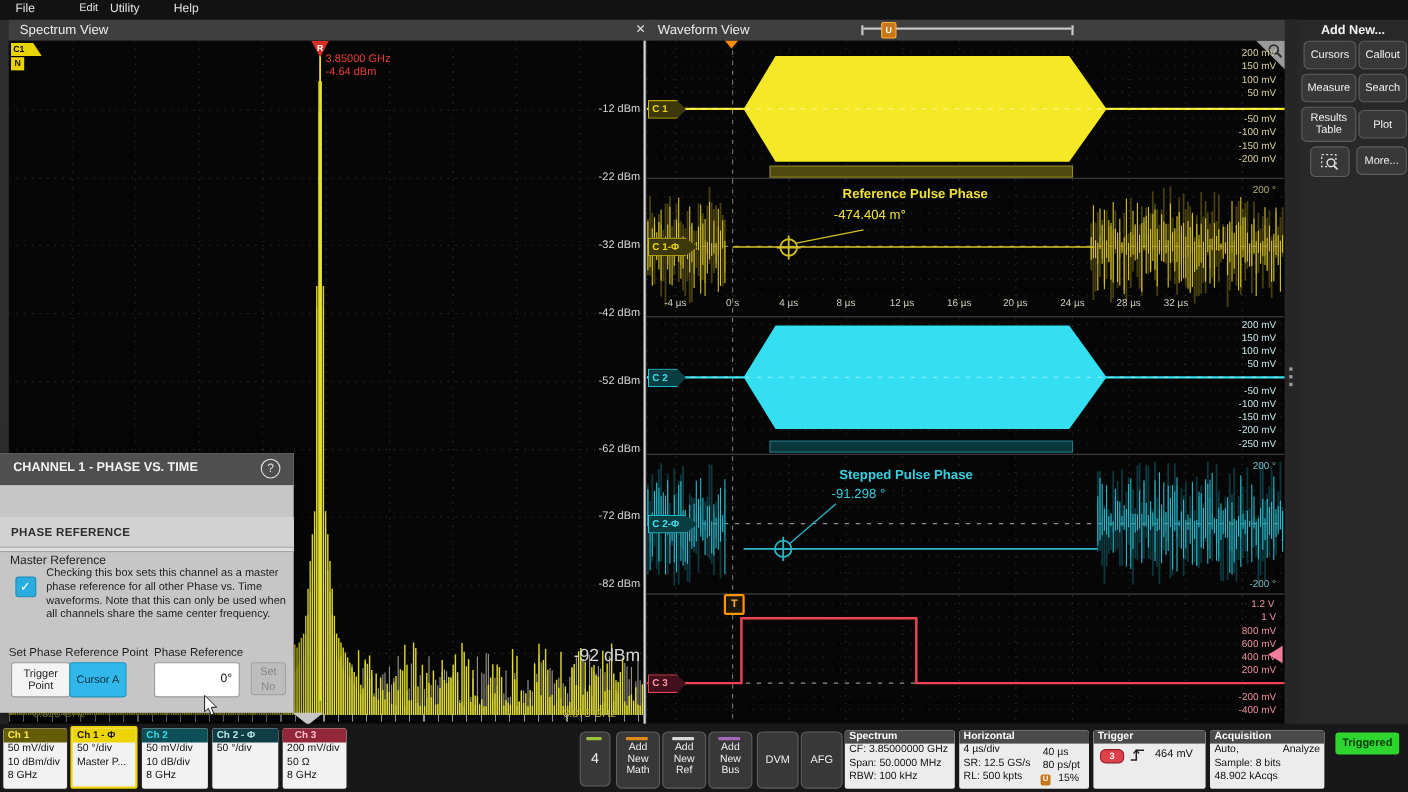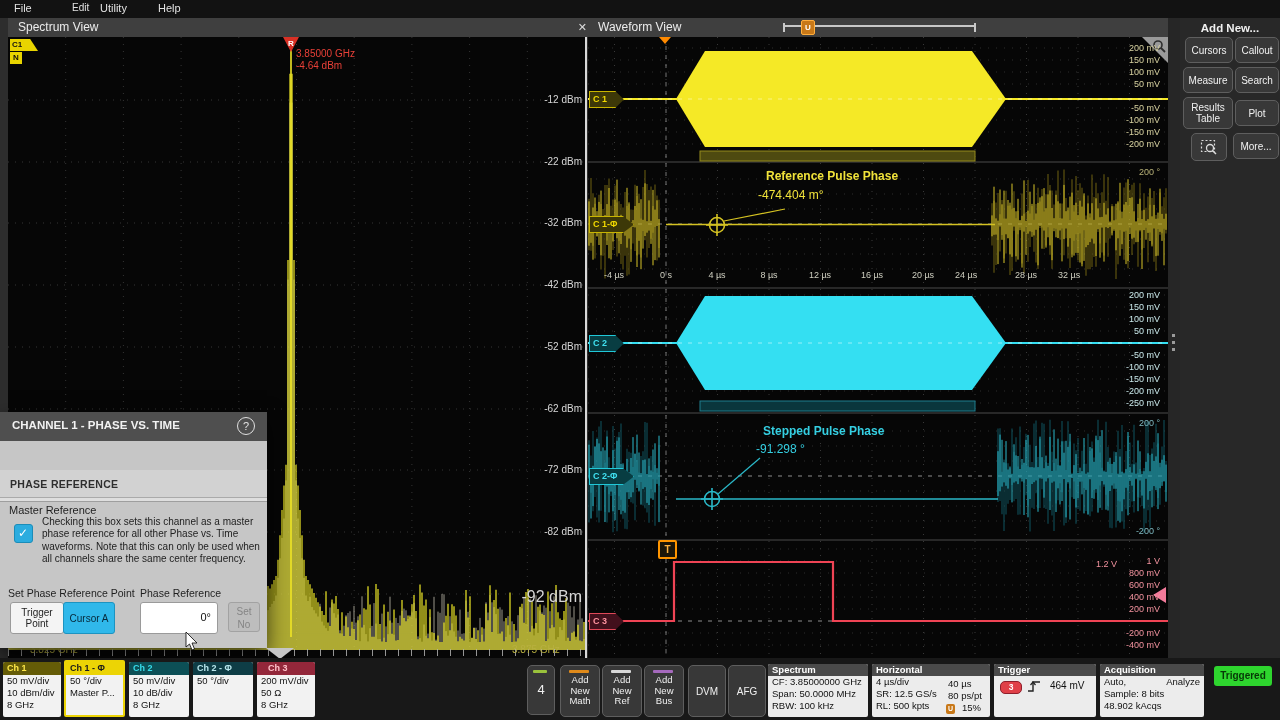--- a/index.html
+++ b/index.html
@@ -243,36 +243,36 @@
         <div class="lbl" style="left: 500px; width: 72px; text-align: right; top: 102px; color: rgb(216, 210, 160);">-200 mV</div>
         <div class="lbl" style="left: 500px; width: 72px; text-align: right; top: 253px; color: rgb(201, 232, 234);">200 mV</div>
         <div class="lbl" style="left: 500px; width: 72px; text-align: right; top: 265px; color: rgb(201, 232, 234);">150 mV</div>
         <div class="lbl" style="left: 500px; width: 72px; text-align: right; top: 277px; color: rgb(201, 232, 234);">100 mV</div>
         <div class="lbl" style="left: 500px; width: 72px; text-align: right; top: 289px; color: rgb(201, 232, 234);">50 mV</div>
         <div class="lbl" style="left: 500px; width: 72px; text-align: right; top: 313px; color: rgb(201, 232, 234);">-50 mV</div>
         <div class="lbl" style="left: 500px; width: 72px; text-align: right; top: 325px; color: rgb(201, 232, 234);">-100 mV</div>
         <div class="lbl" style="left: 500px; width: 72px; text-align: right; top: 337px; color: rgb(201, 232, 234);">-150 mV</div>
         <div class="lbl" style="left: 500px; width: 72px; text-align: right; top: 349px; color: rgb(201, 232, 234);">-200 mV</div>
         <div class="lbl" style="left: 500px; width: 72px; text-align: right; top: 361px; color: rgb(201, 232, 234);">-250 mV</div>
-        <div class="lbl" style="left: 508px; width: 72px; text-align: left; top: 507px; color: rgb(242, 146, 158); margin-top: 15px;">1.2 V</div>
+        <div class="lbl" style="left: 524px; width: 72px; text-align: center; top: 507px; color: rgb(242, 146, 158);">1.2 V</div>
         <div class="lbl" style="left: 500px; width: 72px; text-align: right; top: 519px; color: rgb(242, 146, 158);">1 V</div>
         <div class="lbl" style="left: 500px; width: 72px; text-align: right; top: 531px; color: rgb(242, 146, 158);">800 mV</div>
         <div class="lbl" style="left: 500px; width: 72px; text-align: right; top: 543px; color: rgb(242, 146, 158);">600 mV</div>
         <div class="lbl" style="left: 500px; width: 72px; text-align: right; top: 555px; color: rgb(242, 146, 158);">400 mV</div>
         <div class="lbl" style="left: 500px; width: 72px; text-align: right; top: 567px; color: rgb(242, 146, 158);">200 mV</div>
         <div class="lbl" style="left: 500px; width: 72px; text-align: right; top: 591px; color: rgb(242, 146, 158);">-200 mV</div>
         <div class="lbl" style="left: 500px; width: 72px; text-align: right; top: 603px; color: rgb(242, 146, 158);">-400 mV</div>
         <div class="lbl" style="left: 6px; top: 233px; width: 40px; text-align: center; color: rgb(207, 207, 192);">-4 µs</div>
         <div class="lbl" style="left: 58px; top: 233px; width: 40px; text-align: center; color: rgb(207, 207, 192);">0 s</div>
         <div class="lbl" style="left: 109px; top: 233px; width: 40px; text-align: center; color: rgb(207, 207, 192);">4 µs</div>
         <div class="lbl" style="left: 161px; top: 233px; width: 40px; text-align: center; color: rgb(207, 207, 192);">8 µs</div>
         <div class="lbl" style="left: 212px; top: 233px; width: 40px; text-align: center; color: rgb(207, 207, 192);">12 µs</div>
         <div class="lbl" style="left: 264px; top: 233px; width: 40px; text-align: center; color: rgb(207, 207, 192);">16 µs</div>
         <div class="lbl" style="left: 315px; top: 233px; width: 40px; text-align: center; color: rgb(207, 207, 192);">20 µs</div>
-        <div class="lbl" style="left: 367px; top: 233px; width: 40px; text-align: left; color: rgb(207, 207, 192);">24 µs</div>
+        <div class="lbl" style="left: 367px; top: 233px; width: 40px; text-align: center; color: rgb(207, 207, 192);">24 µs</div>
         <div class="lbl" style="left: 418px; top: 233px; width: 40px; text-align: center; color: rgb(207, 207, 192);">28 µs</div>
         <div class="lbl" style="left: 470px; top: 233px; width: 40px; text-align: left; color: rgb(207, 207, 192);">32 µs</div>
       </div>
   </div>
 
   <div class="ab" style="left:1168px;top:18px;width:12px;height:642px;background:#262626;">
     <div class="ab" style="left:4px;top:316px;">
       <div style="width:3px;height:3px;background:#9a9a9a;margin-bottom:4px;"></div>
       <div style="width:3px;height:3px;background:#9a9a9a;margin-bottom:4px;"></div>
       <div style="width:3px;height:3px;background:#9a9a9a;"></div>

